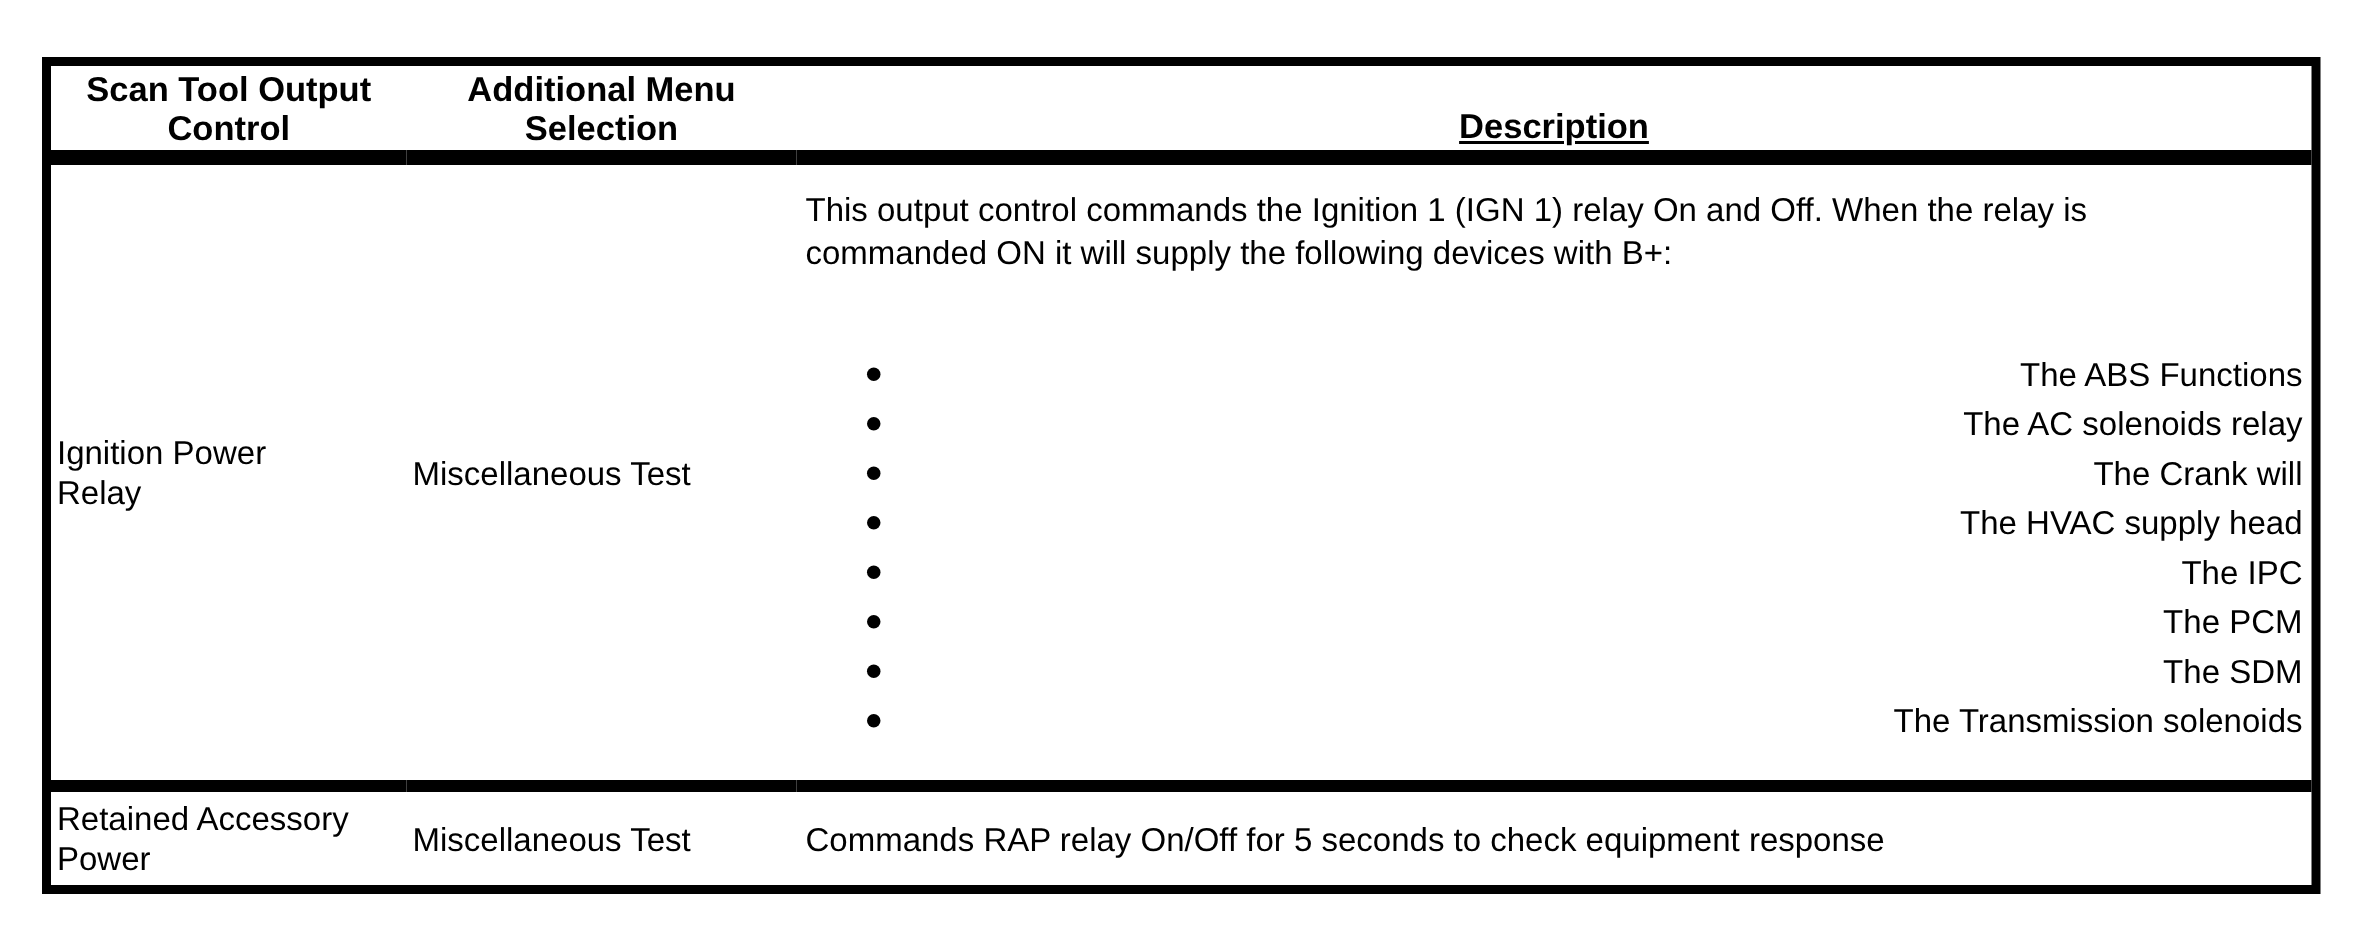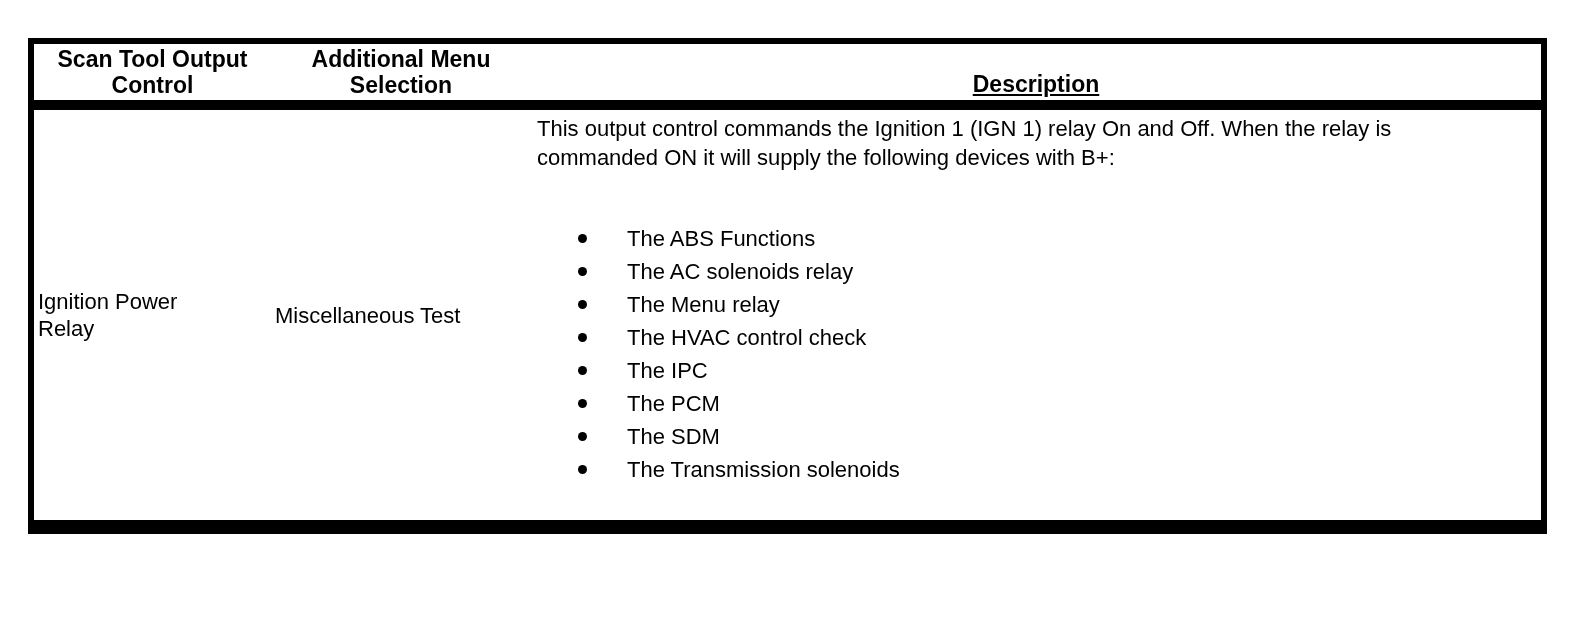--- a/index.html
+++ b/index.html
@@ -68,36 +68,37 @@
     padding: 0 4px;
     white-space: pre-line;
   }
   td.cell-desc {
     font-size: 22px;
     line-height: 29px;
     padding: 0 6px;
   }
   tr.row-1 td.cell-desc {
     vertical-align: top;
-    padding-top: 4px;
+    padding-top: 15px;
   }
   tr.row-2 td.cell-desc {
     vertical-align: middle;
   }
   .intro {
     margin: 0;
     white-space: pre-line;
   }
   .bullets {
     margin-top: 50px;
   }
   .bullet-item {
     position: relative;
     padding-left: 90px;
     line-height: 33px;
+    text-align: right;
   }
   .dot {
     position: absolute;
     left: 41px;
     top: 12px;
     width: 9px;
     height: 9px;
     border-radius: 50%;
     background: #000000;
   }
@@ -125,24 +126,30 @@
       <tr class="row-1">
         <td class="cell-ctrl sep-r">Ignition Power
 Relay</td>
         <td class="cell-menu sep-r">Miscellaneous Test</td>
         <td class="cell-desc">
           <p class="intro">This output control commands the Ignition 1 (IGN 1) relay On and Off. When the relay is
 commanded ON it will supply the following devices with B+:</p>
           <div class="bullets">
             <div class="bullet-item"><span class="dot"></span><span>The ABS Functions</span></div>
             <div class="bullet-item"><span class="dot"></span><span>The AC solenoids relay</span></div>
-            <div class="bullet-item"><span class="dot"></span><span>The Menu relay</span></div>
-            <div class="bullet-item"><span class="dot"></span><span>The HVAC control check</span></div>
+            <div class="bullet-item"><span class="dot"></span><span>The Crank will</span></div>
+            <div class="bullet-item"><span class="dot"></span><span>The HVAC supply head</span></div>
             <div class="bullet-item"><span class="dot"></span><span>The IPC</span></div>
             <div class="bullet-item"><span class="dot"></span><span>The PCM</span></div>
             <div class="bullet-item"><span class="dot"></span><span>The SDM</span></div>
             <div class="bullet-item"><span class="dot"></span><span>The Transmission solenoids</span></div>
           </div>
         </td>
       </tr>
+      <tr class="row-2">
+        <td class="cell-ctrl sep-r">Retained Accessory
+Power</td>
+        <td class="cell-menu sep-r">Miscellaneous Test</td>
+        <td class="cell-desc">Commands RAP relay On/Off for 5 seconds to check equipment response</td>
+      </tr>
     </tbody>
   </table>
 </div>
 
 </body></html>

